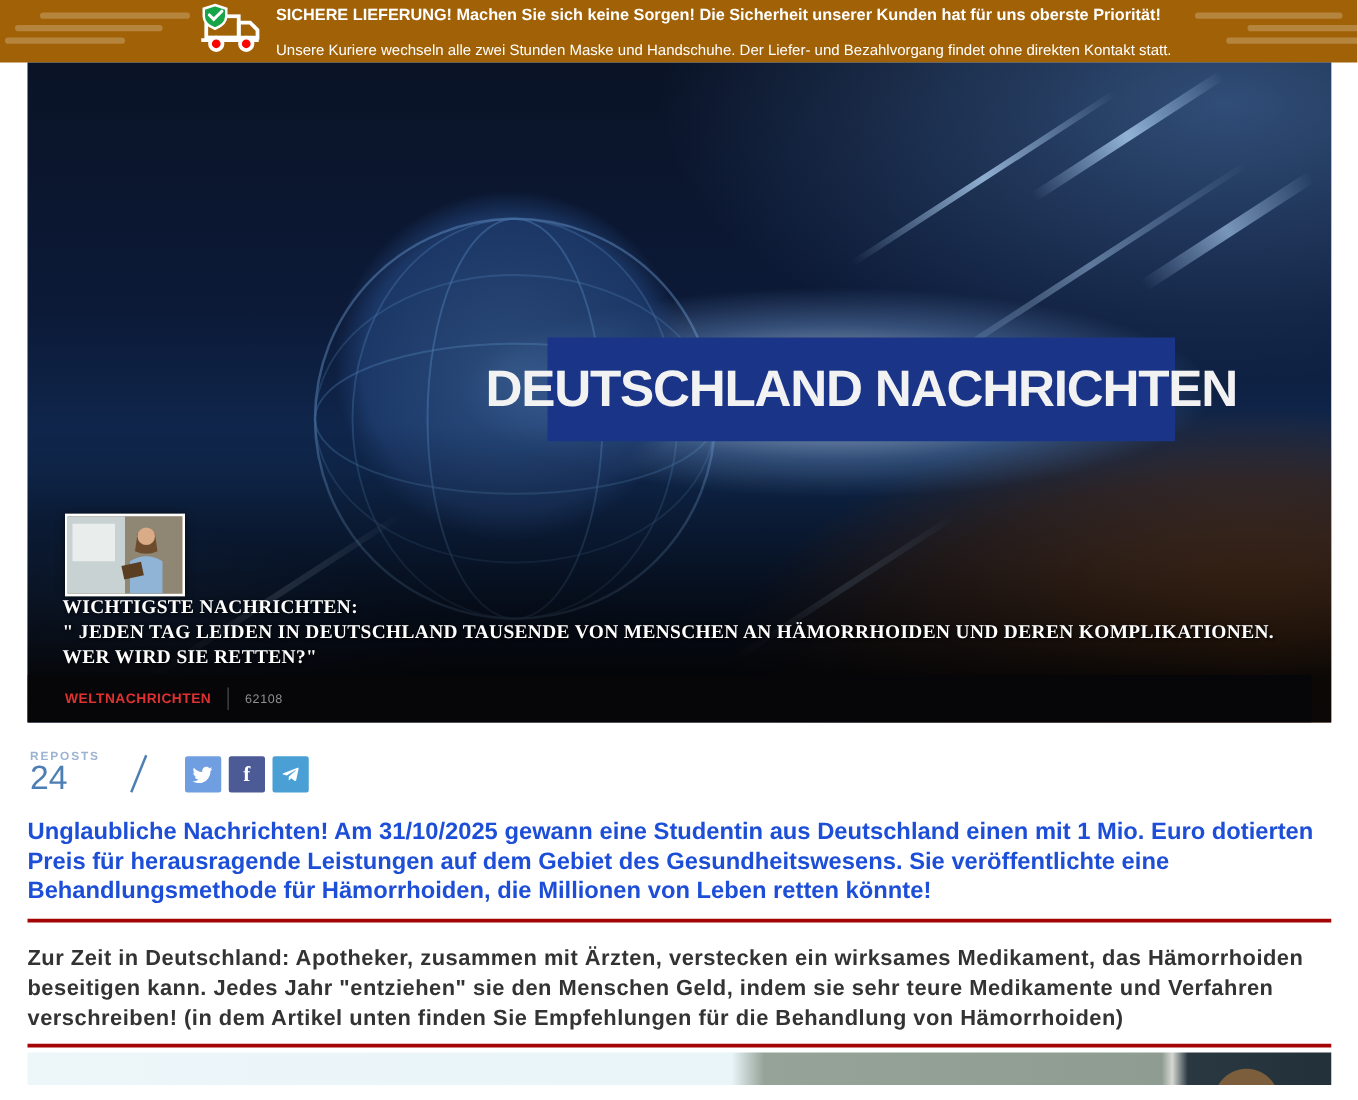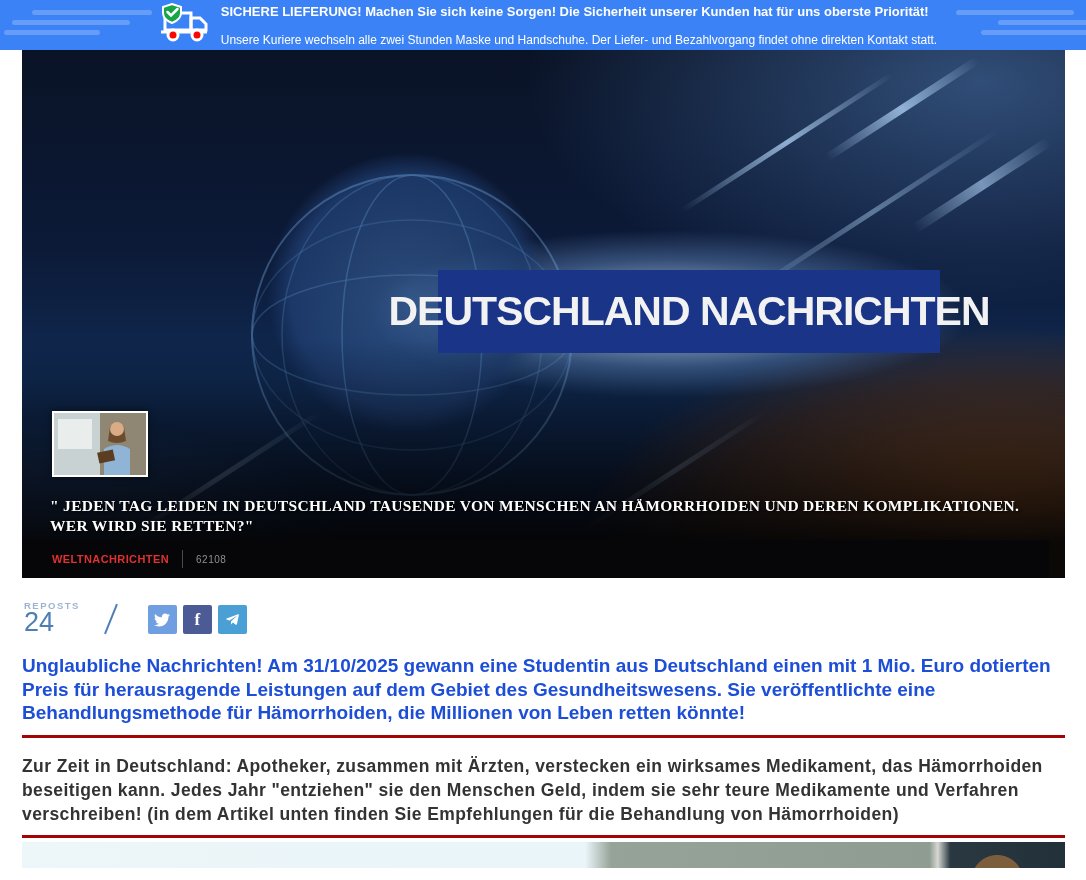--- a/index.html
+++ b/index.html
@@ -103,21 +103,21 @@
   
   .bottom-image { margin-top:4px; width:1043px; height:26px; overflow:hidden;
                   background:
                     radial-gradient(circle 44px at 93.5% 150%, #7d5e3c 58%, rgba(0,0,0,0) 60%),
                     linear-gradient(90deg, #edf6f9 0%, #e9f5f9 54%, #95a398 56.5%,
                                     #8e9c92 87%, #d6d8d2 87.8%, #2a3842 89%, #22303a 100%); }
 </style>
 </head>
 <body>
 
-<div class="banner" style="background:#3b82f6;">
+<div class="banner" style="background:#a16207;">
   <div class="speedlines left">
     <div class="speedline sl1"></div>
       <div class="speedline sl2"></div>
       <div class="speedline sl3"></div>
   </div>
   <div class="banner-inner">
     <span>
       <svg width="62" height="44" viewBox="0 0 62 44">
         <rect x="16" y="12" width="26" height="17" fill="none" stroke="#fff" stroke-width="3"></rect>
         <path d="M42 17 h9 l6 6 v6 h-15 z" fill="none" stroke="#fff" stroke-width="3"></path>
@@ -171,20 +171,21 @@
         <rect x="4" y="6" width="34" height="30" fill="#e9edec"></rect>
         <rect x="46" y="0" width="46" height="62" fill="#8f8674"></rect>
         <path d="M56 14 q7 -8 14 0 l2 14 q-9 4 -18 0 z" fill="#6d4c2e"></path>
         <circle cx="63" cy="16" r="7" fill="#d9ab87"></circle>
         <path d="M50 62 v-26 q13 -8 26 0 v26 z" fill="#8fb4d6"></path>
         <rect x="44" y="38" width="16" height="11" fill="#5b3d22" transform="rotate(-12 52 43)"></rect>
       </svg>
     </div>
 
     <div class="hero-headline">
+      <div>WICHTIGSTE NACHRICHTEN:</div>
       <div>" JEDEN TAG LEIDEN IN DEUTSCHLAND TAUSENDE VON MENSCHEN AN HÄMORRHOIDEN UND DEREN KOMPLIKATIONEN. WER WIRD SIE RETTEN?"</div>
     </div>
 
     <div class="hero-meta">
       <span class="hero-category">WELTNACHRICHTEN</span>
       <span class="meta-divider"></span>
       <span class="hero-views">62108</span>
     </div>
   </div>
 

